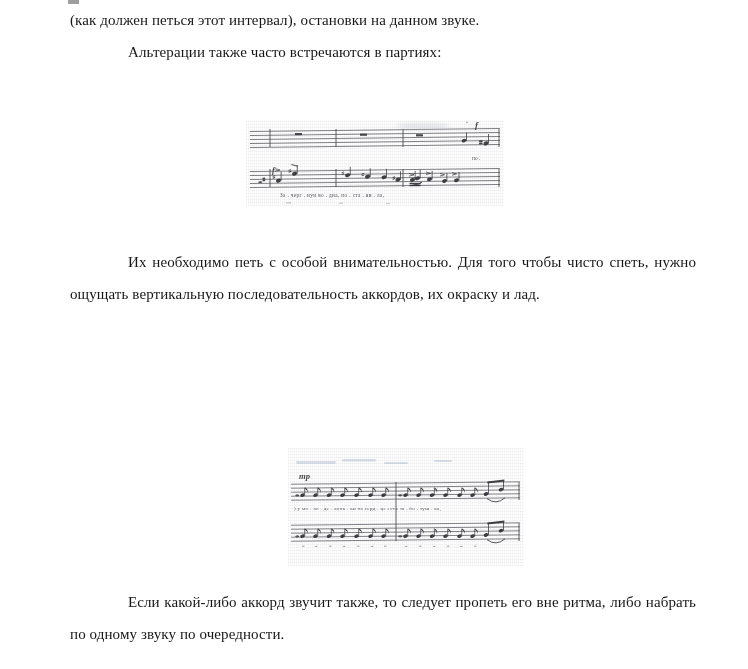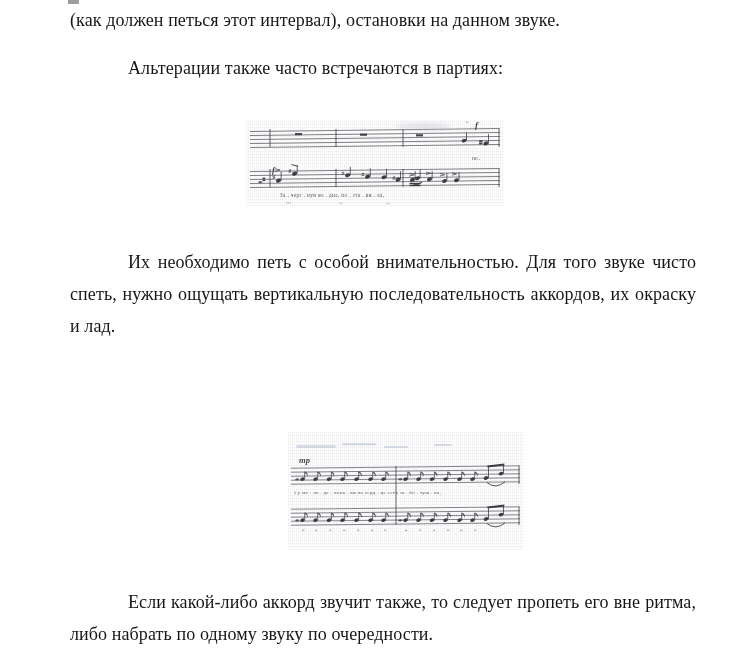--- a/index.html
+++ b/index.html
@@ -37,46 +37,46 @@
 
   
   .textcol {
     position: absolute;
     left: 70px;
     width: 626px;
   }
 
   p.para {
     margin: 0;
-    font-size: 18px;
+    font-size: 15px;
     line-height: 32px;
     text-align: justify;
     text-justify: inter-word;
     -webkit-hyphens: none;
     hyphens: none;
     letter-spacing: 0.1px;
   }
   p.para.indent { text-indent: 58px; }
   p.para.noindent { text-indent: 0; }
   p.para.flow { text-align: left; }
 
   
   #para-opening   { top: 4px; }
-  #para-alter     { top: 52px; }
+  #para-alter     { top: 36px; }
   #para-attention { top: 246px; }
   #para-unison    { top: 342px; }
   #para-closing   { top: 586px; }
 
   
   .score {
     position: absolute;
     background: #ffffff;
   }
   #score-1 { left: 246px; top: 120px;  width: 258px; height: 86px; }
-  #score-2 { left: 288px; top: 432px;  width: 236px; height: 118px; }
+  #score-2 { left: 288px; top: 448px;  width: 236px; height: 118px; }
 
   .score svg { display: block; width: 100%; height: 100%; }
 
   .score-noise {
     position: absolute;
     left: 0; top: 0; right: 0; bottom: 0;
     pointer-events: none;
     opacity: 0.5;
     background-image:
       repeating-linear-gradient(0deg, rgba(120,120,130,0.13) 0px, rgba(120,120,130,0.13) 1px, rgba(255,255,255,0) 1px, rgba(255,255,255,0) 3px),
@@ -99,21 +99,21 @@
 
   <div class="textcol" id="para-opening">
     <p class="para noindent flow">(как должен петься этот интервал), остановки на данном звуке.</p>
   </div>
 
   <div class="textcol" id="para-alter">
     <p class="para indent flow">Альтерации также часто встречаются в партиях:</p>
   </div>
 
   <div class="textcol" id="para-attention">
-    <p class="para indent">Их необходимо петь с особой внимательностью. Для того звуке чисто спеть, нужно ощущать вертикальную последовательность аккордов, их окраску и лад.</p>
+    <p class="para indent">Их необходимо петь с особой внимательностью. Для того чтобы чисто спеть, нужно ощущать вертикальную последовательность аккордов, их окраску и лад.</p>
   </div>
 
 
   <div class="textcol" id="para-closing">
     <p class="para indent">Если какой-либо аккорд звучит также, то следует пропеть его вне ритма, либо набрать по одному звуку по очередности.</p>
   </div>
 
   <div class="score" id="score-1">
     <svg viewBox="0 0 258 86" xmlns="http://www.w3.org/2000/svg">
       <g stroke="#3a3a42" stroke-width="0.7" fill="none" opacity="0.92">

